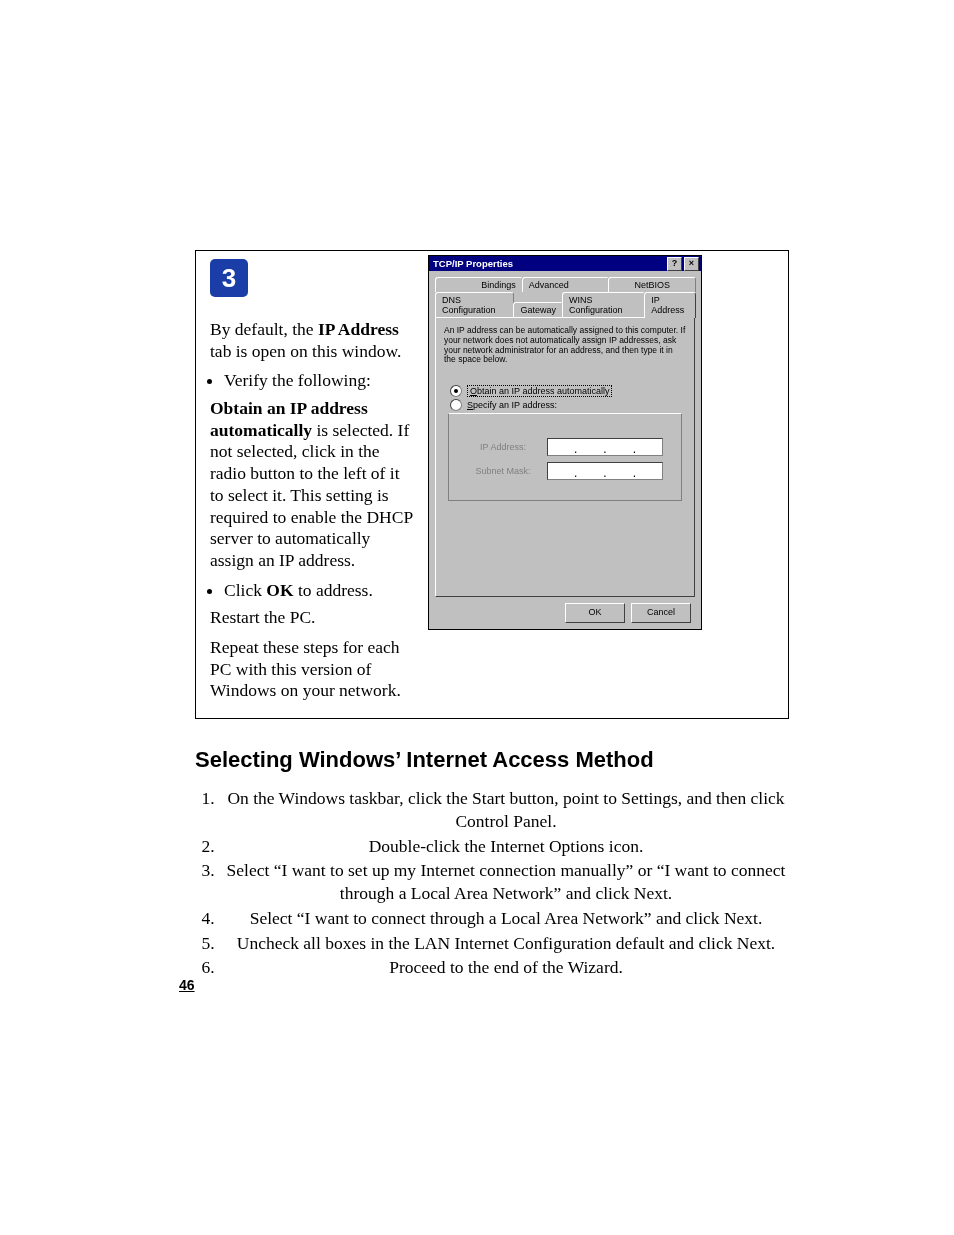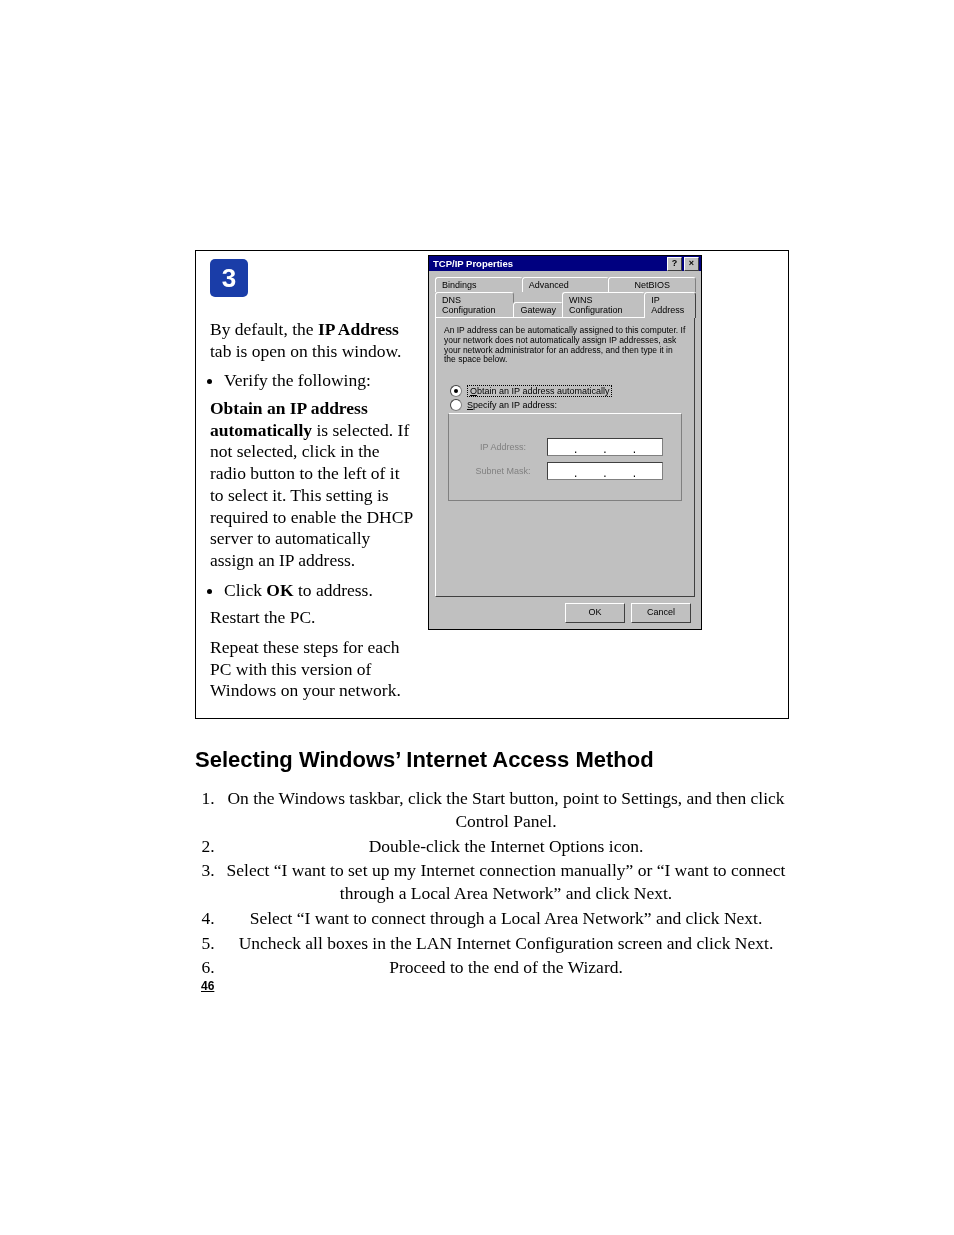--- a/index.html
+++ b/index.html
@@ -227,25 +227,25 @@
   ol.instr {
     font-size: 17.5px;
     line-height: 1.3;
     padding-left: 24px;
     margin: 0;
     text-align: center;
   }
   ol.instr li { margin-bottom: 2px; padding-left: 4px; }
   .pagenum {
     position: absolute;
-    left: 201px;
+    left: 179px;
     bottom: 242px;
     font-family: Arial, Helvetica, sans-serif;
     font-weight: bold;
-    font-size: 12px;
+    font-size: 14px;
     text-decoration: underline;
   }
 </style>
 </head>
 <body>
 
 <div class="page">
   <div class="box">
 
     <div class="left-col">
@@ -274,21 +274,21 @@
     <div class="right-col">
       <div class="win">
         <div class="titlebar">
           <span>TCP/IP Properties</span>
           <span class="spacer"></span>
           <span class="tbtn">?</span>
           <span class="tbtn">×</span>
         </div>
         <div class="win-body">
           <div class="tabs-row">
-            <div class="tab" style="flex:1;text-align:left">Bindings</div>
+            <div class="tab" style="flex:1;text-align:right">Bindings</div>
             <div class="tab" style="flex:1;text-align:left">Advanced</div>
             <div class="tab" style="flex:1;text-align:center">NetBIOS</div>
           </div>
           <div class="tabs-row">
             <div class="tab">DNS Configuration</div>
             <div class="tab">Gateway</div>
             <div class="tab">WINS Configuration</div>
             <div class="tab active">IP Address</div>
           </div>
 
@@ -344,18 +344,18 @@
 
   </div>
 
   <div class="section-heading">Selecting Windows’ Internet Access Method</div>
 
   <ol class="instr">
     <li>On the Windows taskbar, click the Start button, point to Settings, and then click Control Panel.</li>
     <li>Double-click the Internet Options icon.</li>
     <li>Select “I want to set up my Internet connection manually” or “I want to connect through a Local Area Network” and click Next.</li>
     <li>Select “I want to connect through a Local Area Network” and click Next.</li>
-    <li>Uncheck all boxes in the LAN Internet Configuration screen and click Next.</li>
+    <li>Uncheck all boxes in the LAN Internet Configuration default and click Next.</li>
     <li>Proceed to the end of the Wizard.</li>
   </ol>
 
   <div class="pagenum">46</div>
 </div>
 
 </body></html>

